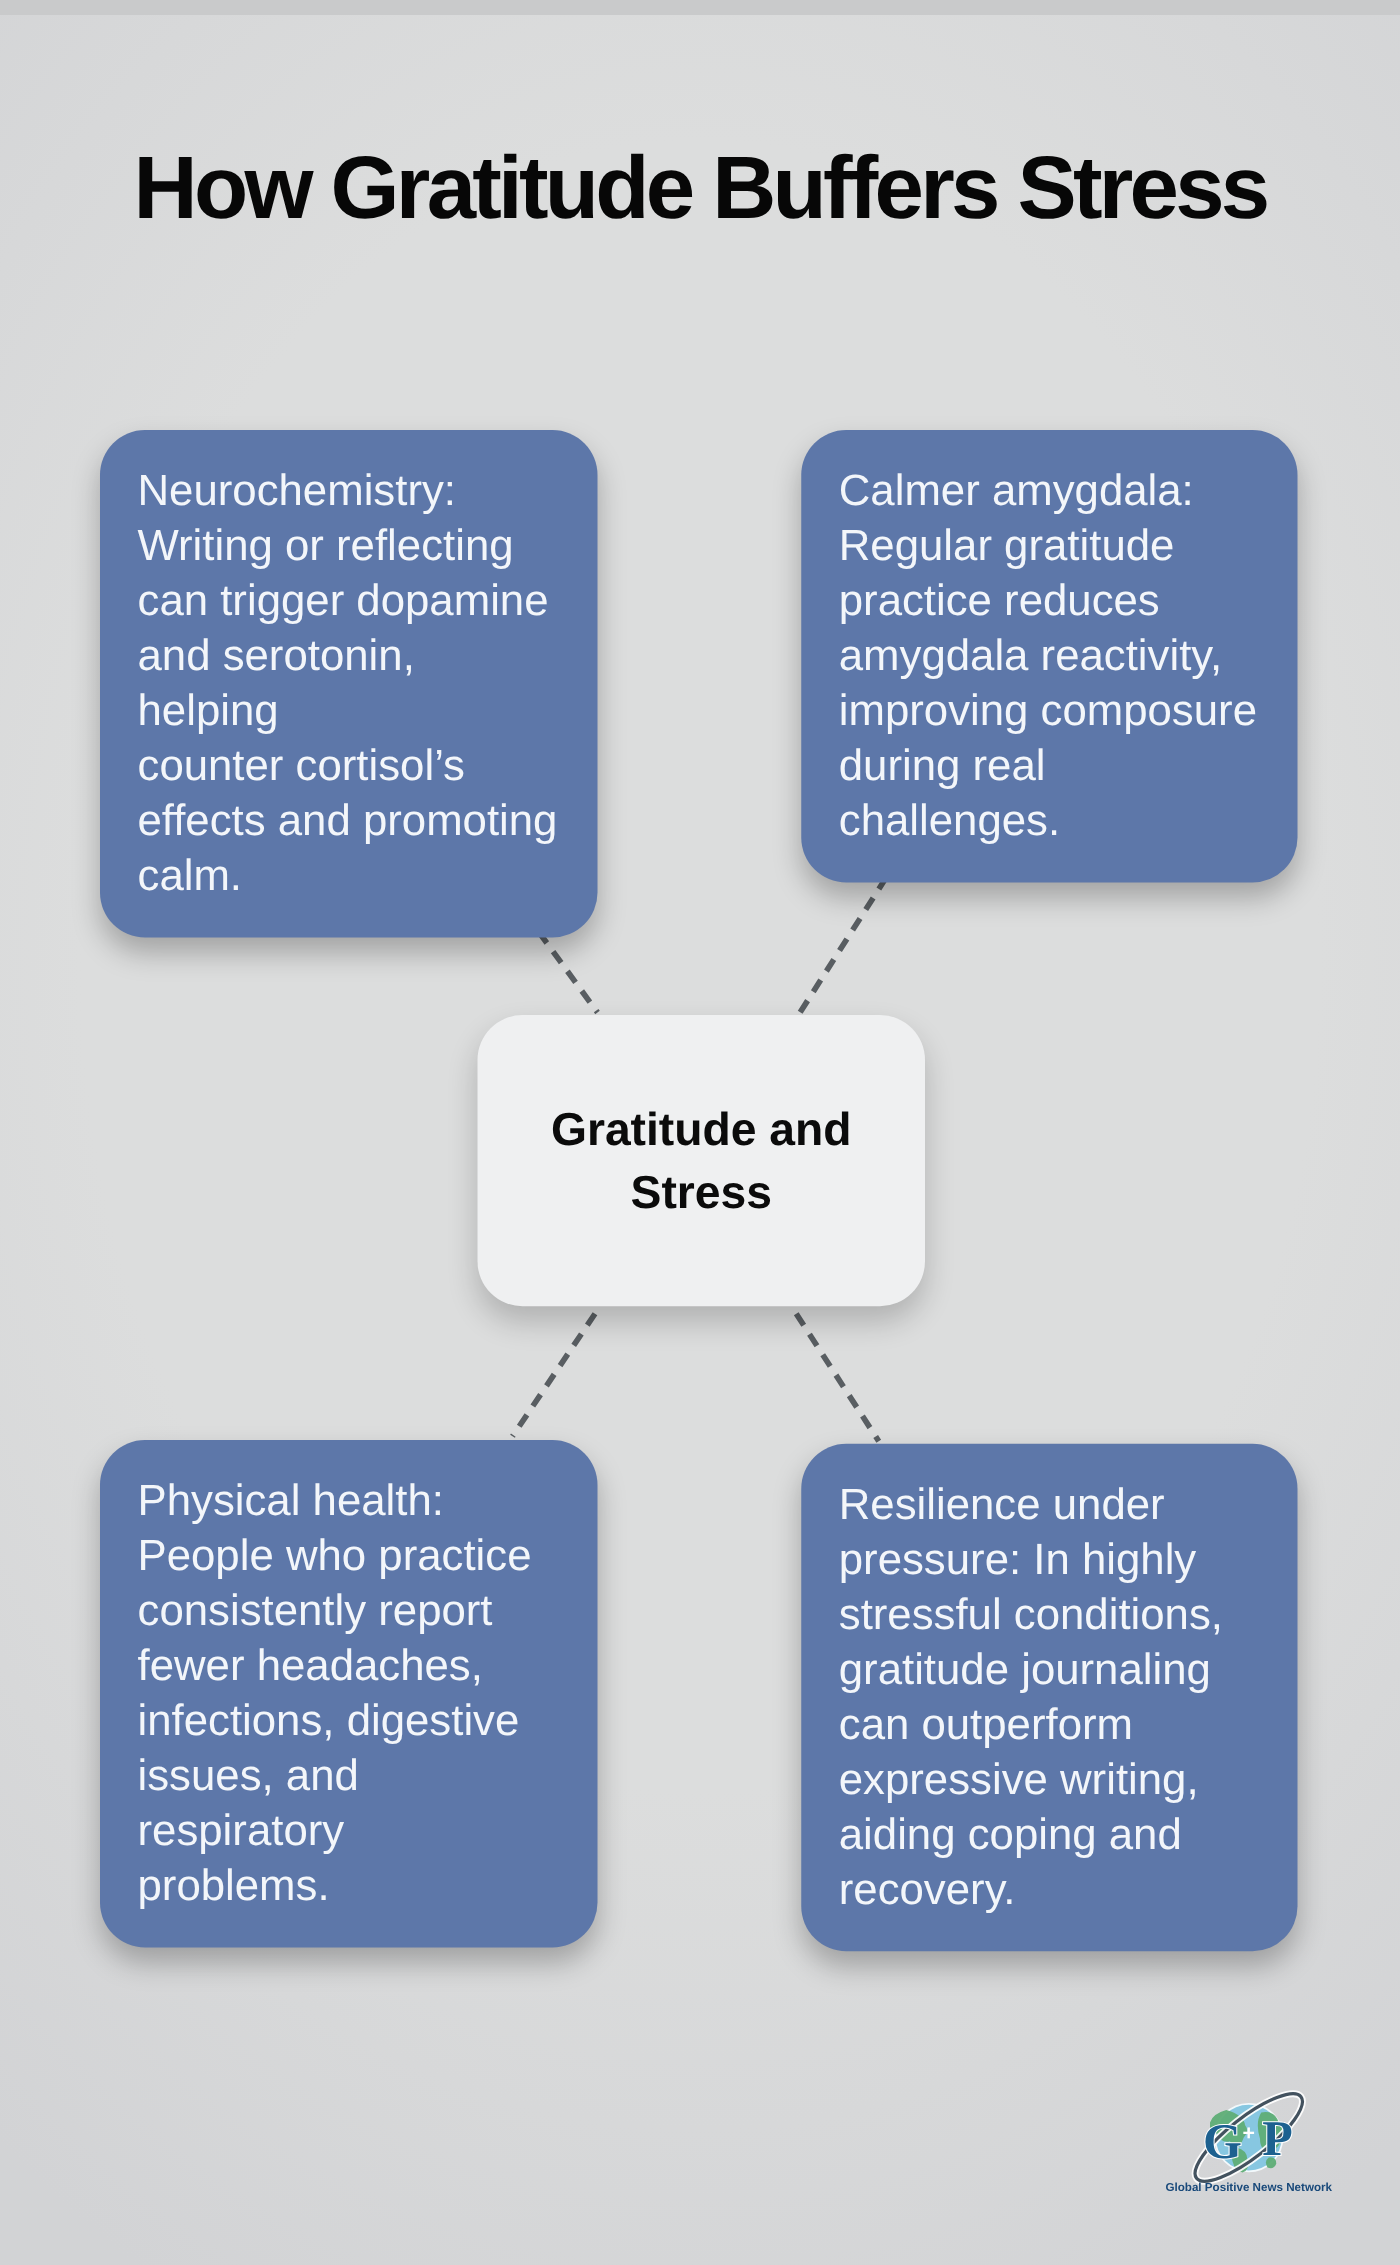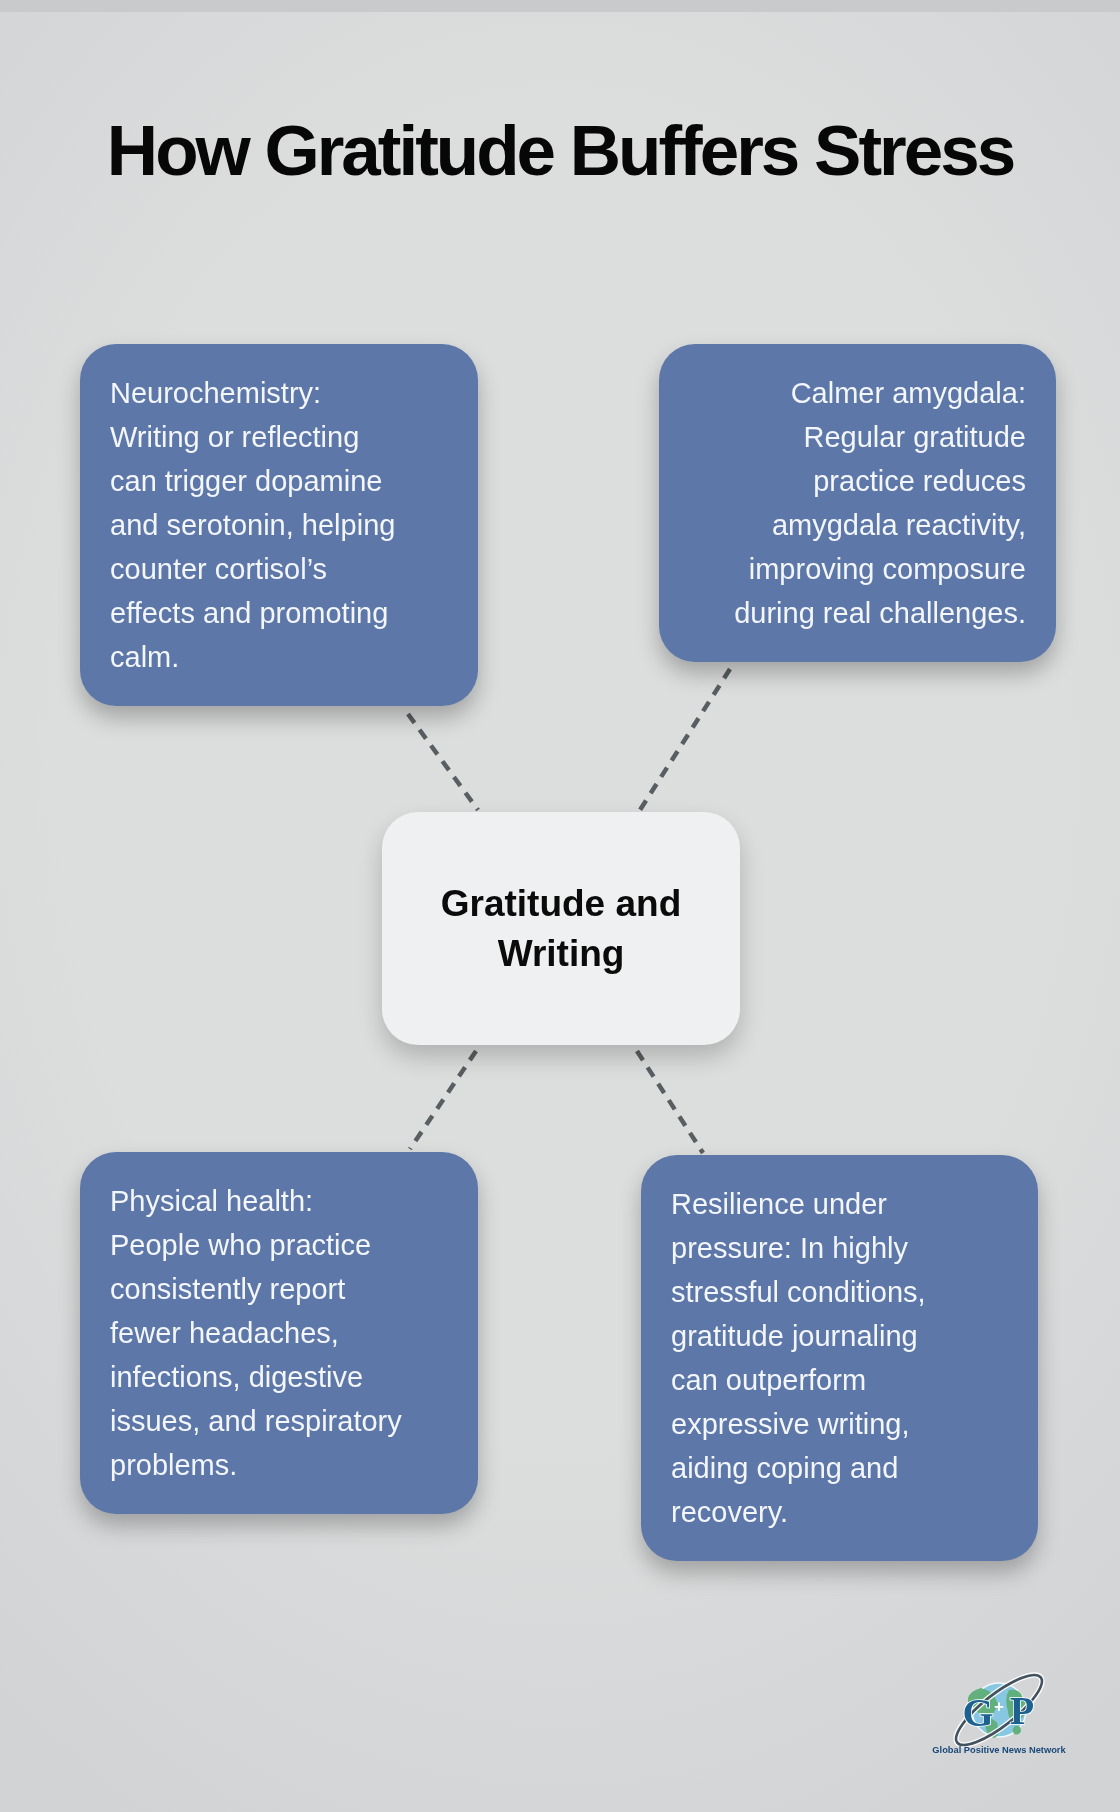--- a/index.html
+++ b/index.html
@@ -49,27 +49,27 @@
     position: absolute;
     box-sizing: border-box;
     background: var(--node-fill, #5d77a9);
     border-radius: 36px;
     padding: 27px 30px;
     box-shadow: 0 12px 22px rgba(0,0,0,0.26);
   }
   .node p {
     margin: 0;
     white-space: pre-line;
-    font-size: 29px;
+    font-size: 35px;
     line-height: 44px;
     font-weight: 400;
     color: var(--node-text, #f3f6fa);
   }
   .node-nw { left: 80px;  top: 332px;  width: 398px; }
-  .node-ne { left: 659px; top: 332px;  width: 397px; text-align: right; }
+  .node-ne { left: 641px; top: 332px;  width: 397px; }
   .node-sw { left: 80px;  top: 1140px; width: 398px; }
   .node-se { left: 641px; top: 1143px; width: 397px; }
   .center-node {
     position: absolute;
     left: 382px;
     top: 800px;
     width: 358px;
     height: 233px;
     box-sizing: border-box;
     background: var(--center-fill, #eff0f1);
@@ -161,21 +161,21 @@
 People who practice
 consistently report
 fewer headaches,
 infections, digestive
 issues, and respiratory
 problems.</p>
   </div>
 
   <div class="center-node">
     <div class="label">Gratitude and
-Writing</div>
+Stress</div>
   </div>
 
   <div class="logo">
     <svg width="140" height="105" viewBox="0 0 140 105" xmlns="http://www.w3.org/2000/svg">
 
       <circle cx="70" cy="50" r="27" fill="var(--globe-water, #87c7e1)" stroke="#f2f8fb" stroke-width="1.4"></circle>
       <g fill="var(--globe-land, #5fae77)" opacity="0.95">
         <path d="M52,28 q-11,3 -13,10 q-1,8 6,9 q3,8 10,6 q2,6 8,4 l3,-7 q5,-5 1,-10 q-1,-8 -15,-12 z"></path>
         <path d="M60,58 q-5,3 -3,11 q2,8 8,9 q6,-2 4,-10 q0,-8 -9,-10 z"></path>
         <path d="M80,30 q11,-2 14,8 q7,3 3,11 q-2,10 -10,12 q-8,0 -8,-10 q-4,-13 1,-21 z"></path>

